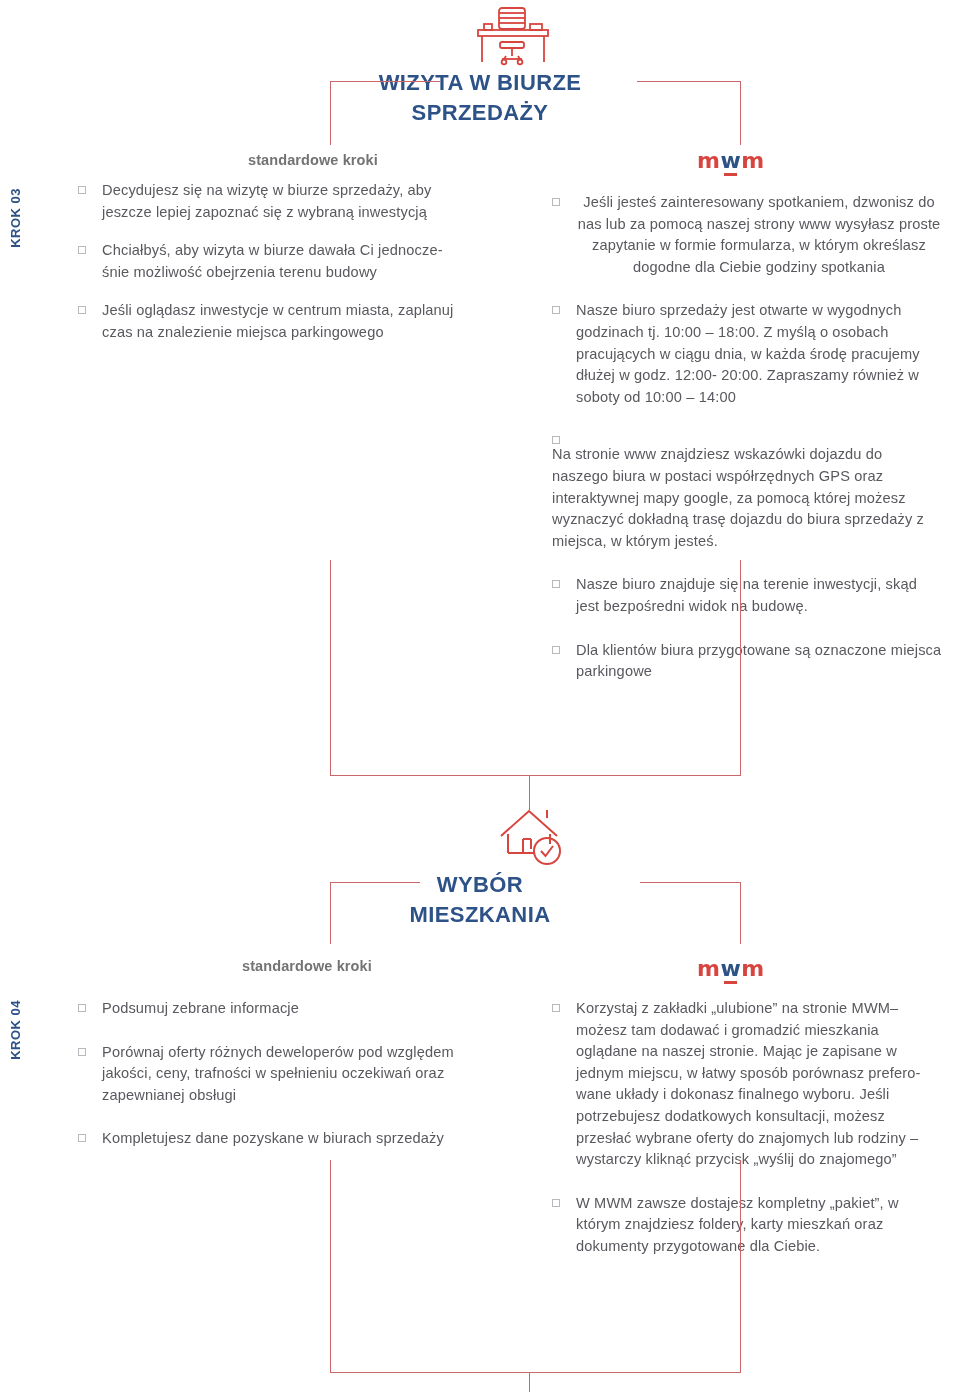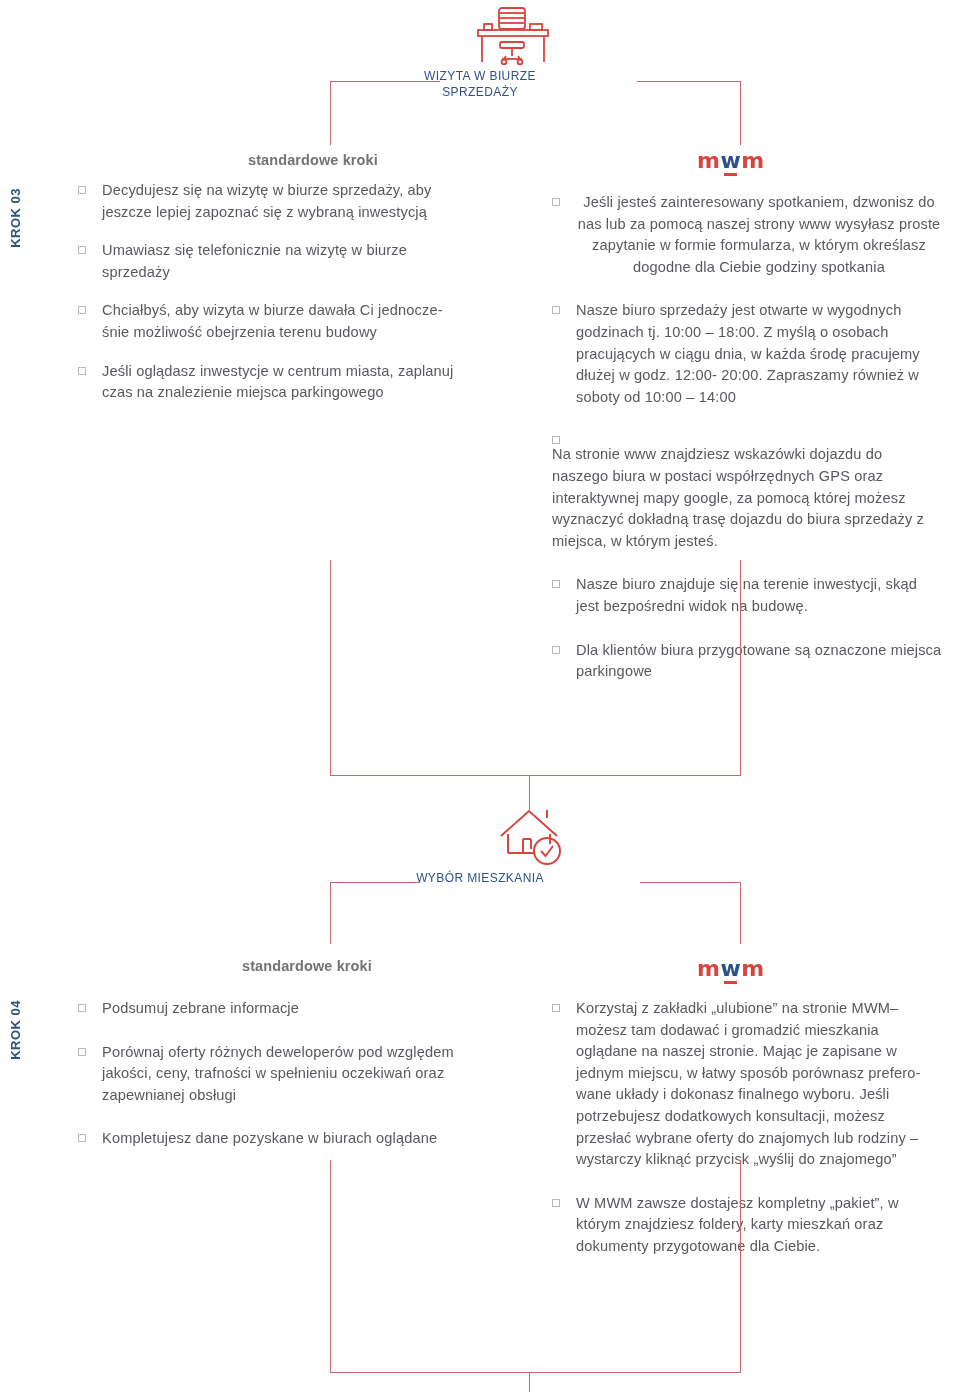--- a/index.html
+++ b/index.html
@@ -43,22 +43,22 @@
     writing-mode: vertical-rl;
     transform: rotate(180deg);
     white-space: nowrap;
   }
 
   
   .section-title {
     position: absolute;
     text-align: center;
     color: #2d5287;
-    font-weight: normal;
-    font-size: 12px;
+    font-weight: bold;
+    font-size: 22px;
     letter-spacing: 0.4px;
     line-height: 1.35;
     width: 300px;
   }
 
   
   .col-heading {
     position: absolute;
     font-size: 14.5px;
     font-weight: bold;
@@ -168,24 +168,20 @@
     <span class="bar"></span>
   </div>
 
   <div class="checklist" style="left:78px; top:180px; width:385px;">
     <div class="check-item">
       <span class="check-box"></span>
       <span class="check-text">Decydujesz się na wizytę w biurze sprzedaży, aby jeszcze lepiej zapoznać się z wybraną inwestycją</span>
     </div>
     <div class="check-item">
       <span class="check-box"></span>
-      <span class="check-text">Umawiasz się telefonicznie na wizytę w biurze sprzedaży</span>
-    </div>
-    <div class="check-item">
-      <span class="check-box"></span>
       <span class="check-text">Chciałbyś, aby wizyta w biurze dawała Ci jednocze­śnie możliwość obejrzenia terenu budowy</span>
     </div>
     <div class="check-item">
       <span class="check-box"></span>
       <span class="check-text">Jeśli oglądasz inwestycje w centrum miasta, zaplanuj czas na znalezienie miejsca parkingowego</span>
     </div>
   </div>
 
   <div class="checklist" style="left:552px; top:192px; width:390px;">
     <div class="check-item" style="margin-bottom:22px;text-align:center;">
@@ -256,21 +252,21 @@
     <div class="check-item" style="margin-bottom:22px;">
       <span class="check-box"></span>
       <span class="check-text">Podsumuj zebrane informacje</span>
     </div>
     <div class="check-item" style="margin-bottom:22px;">
       <span class="check-box"></span>
       <span class="check-text">Porównaj oferty różnych deweloperów pod względem jakości, ceny, trafności w spełnieniu oczekiwań oraz zapewnianej obsługi</span>
     </div>
     <div class="check-item">
       <span class="check-box"></span>
-      <span class="check-text">Kompletujesz dane pozyskane w biurach oglądane</span>
+      <span class="check-text">Kompletujesz dane pozyskane w biurach sprzedaży</span>
     </div>
   </div>
 
   <div class="checklist" style="left:552px; top:998px; width:392px;">
     <div class="check-item" style="margin-bottom:22px;">
       <span class="check-box"></span>
       <span class="check-text">Korzystaj z zakładki „ulubione” na stronie MWM– możesz tam dodawać i gromadzić mieszkania oglądane na naszej stronie. Mając je zapisane w jednym miejscu, w łatwy sposób porównasz prefero­wane układy i dokonasz finalnego wyboru. Jeśli potrzebujesz dodatkowych konsultacji, możesz przesłać wybrane oferty do znajomych lub rodziny – wystarczy kliknąć przycisk „wyślij do znajomego”</span>
     </div>
     <div class="check-item">
       <span class="check-box"></span>

